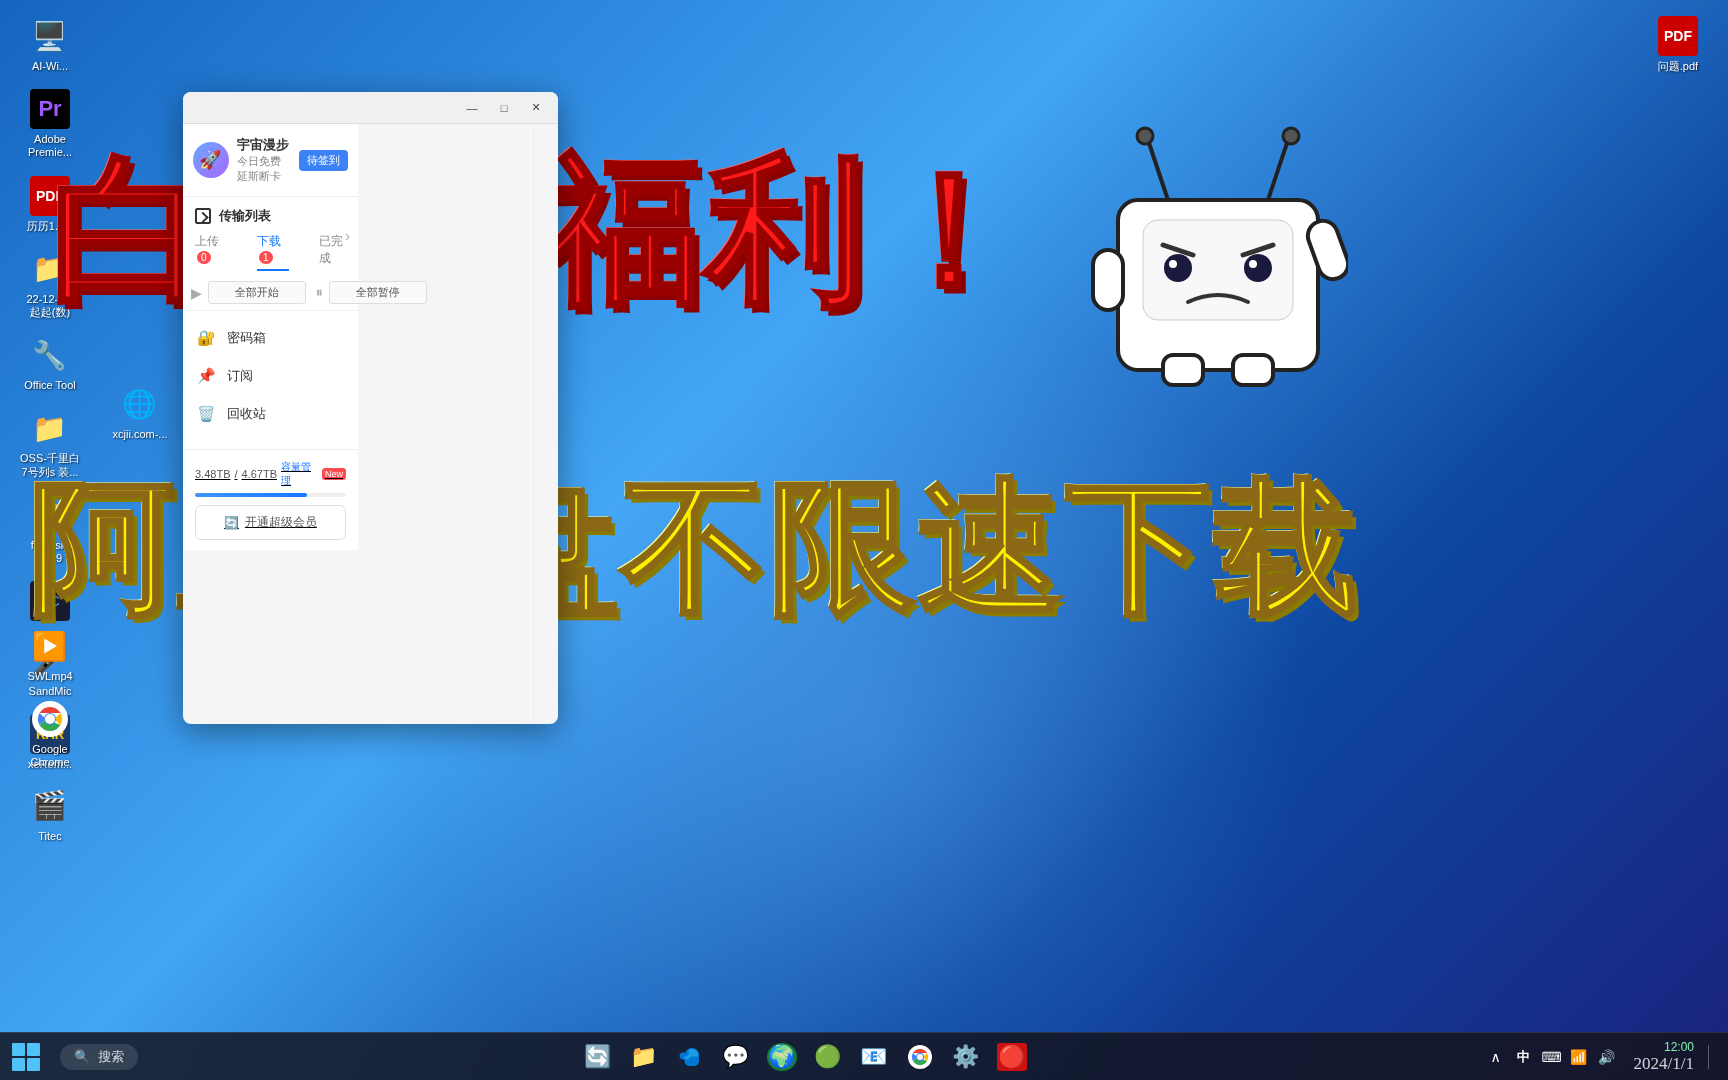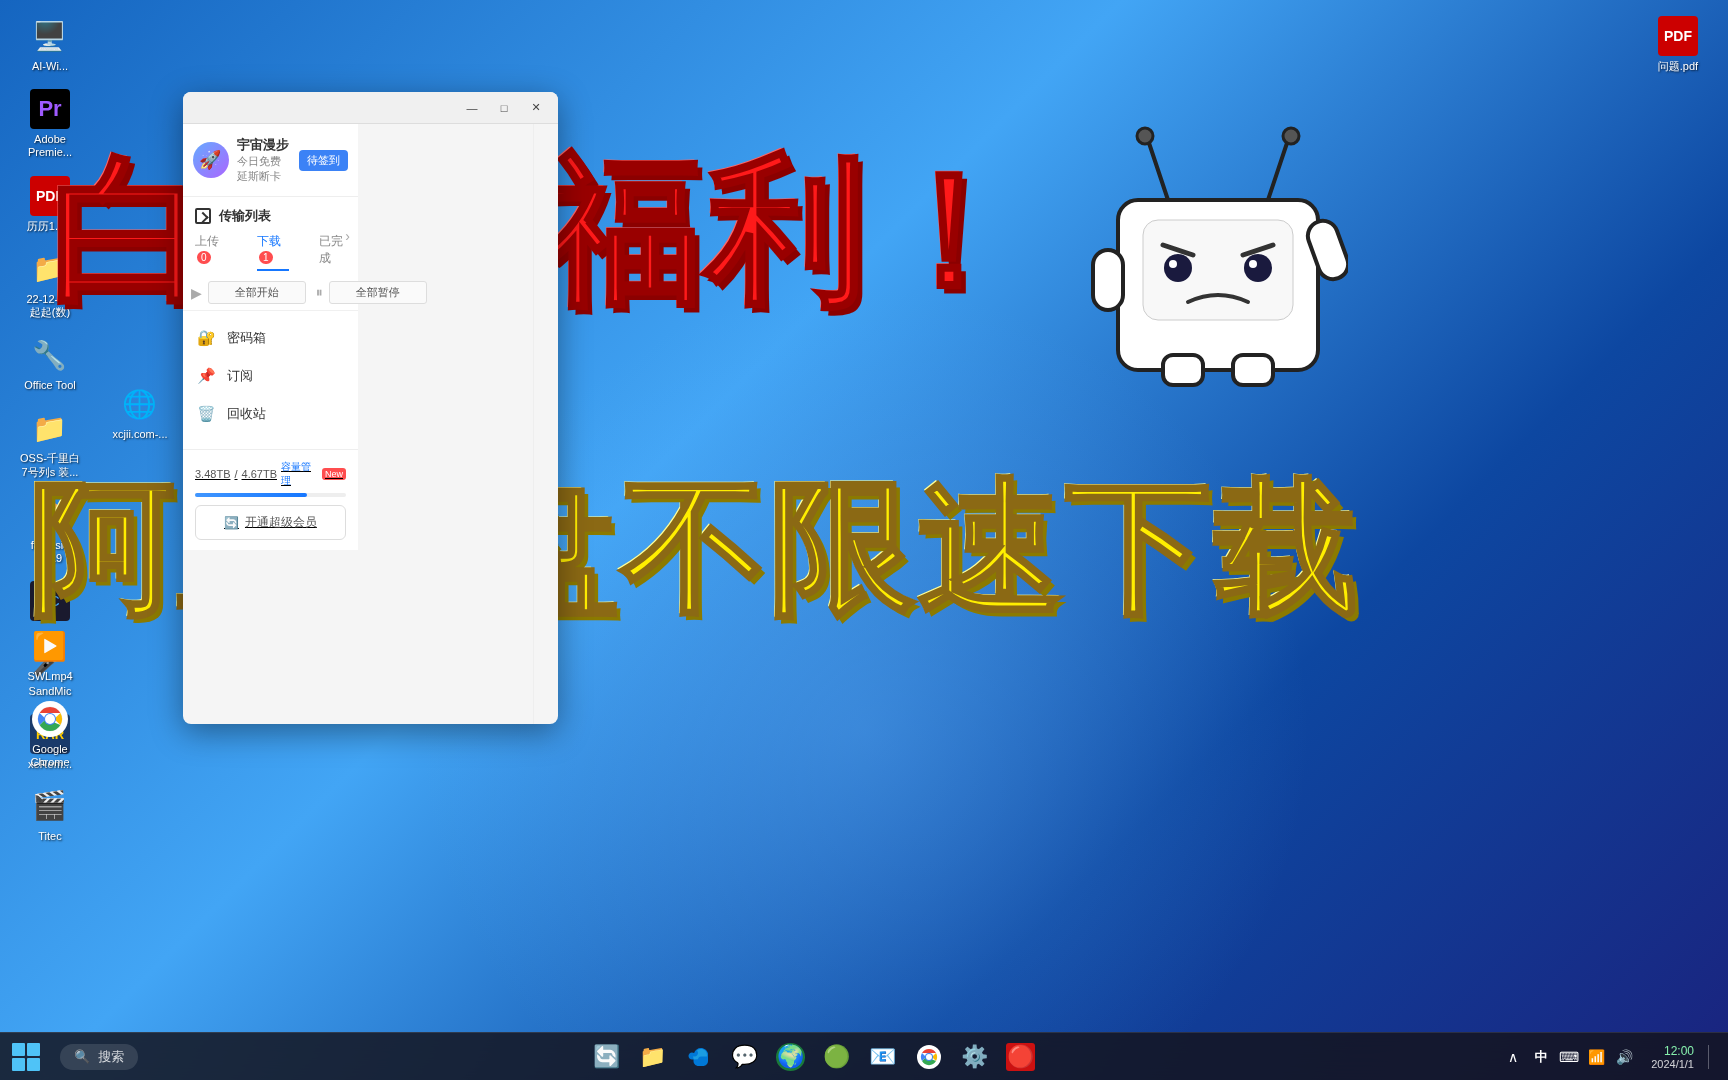--- a/index.html
+++ b/index.html
@@ -717,17 +717,17 @@
   <div class="taskbar-right">
     <div class="tray-icons">
       <div class="tray-icon">∧</div>
       <div class="tray-icon" style="background:transparent; color:white; font-size:13px; font-weight:bold;">中</div>
       <div class="tray-icon">⌨</div>
       <div class="tray-icon">📶</div>
       <div class="tray-icon">🔊</div>
     </div>
     <div class="taskbar-clock">
       <div style="font-size:12px; color:#86efac;">12:00</div>
-      <div style="font-size:11px; color:rgba(255,255,255,0.8);">2024/1/1</div>
+      <div style="font-size:17px; color:rgba(255,255,255,0.8);font-family:Liberation Serif, serif;">2024/1/1</div>
     </div>
     <div class="tray-icon" style="width:8px; border-left:1px solid rgba(255,255,255,0.3); height:24px;"></div>
   </div>
 </div>
 
 </body></html>

